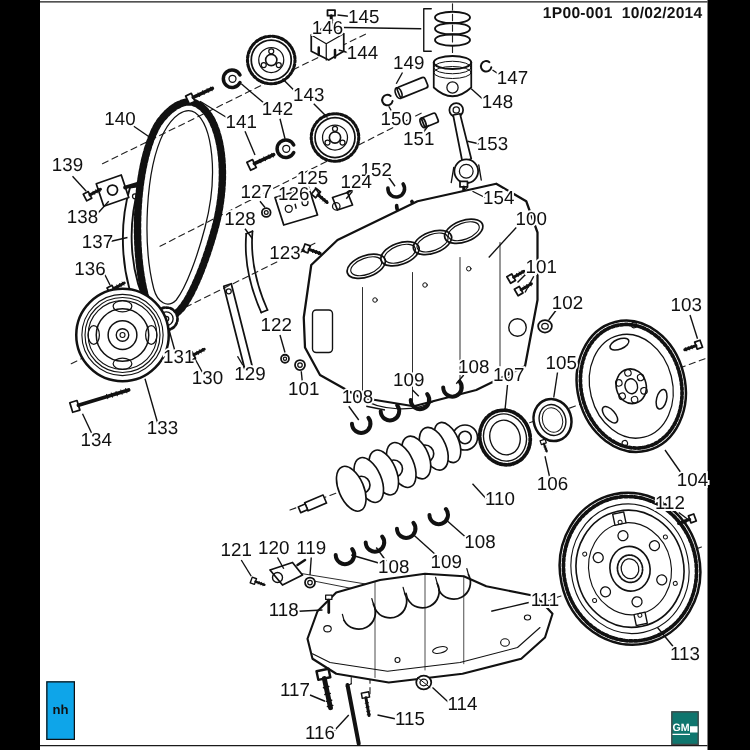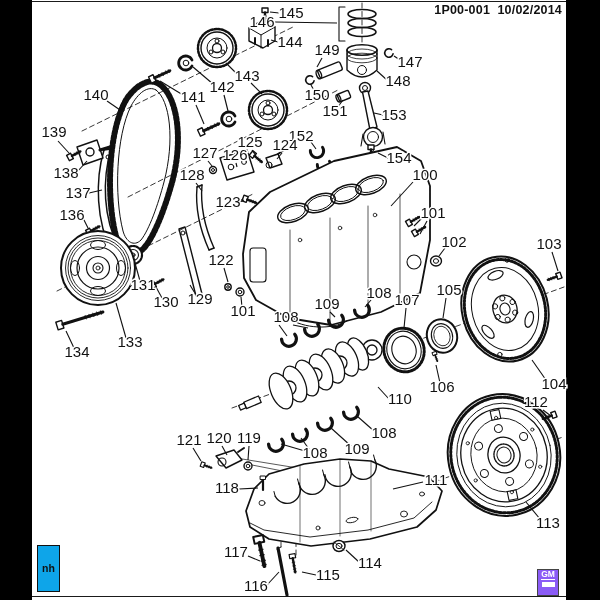--- a/index.html
+++ b/index.html
@@ -5,22 +5,22 @@
   html,body{margin:0;padding:0;background:#000;}
   .stage{position:relative;width:600px;height:600px;background:#000;overflow:hidden;
          font-family:"Liberation Sans",sans-serif;}
   .paper{position:absolute;left:32px;top:0;width:534px;height:600px;background:#fff;}
   .paper::before{content:"";position:absolute;left:0;right:0;top:1px;border-top:1px solid #1a1a1a;}
   .paper::after{content:"";position:absolute;left:0;right:0;bottom:3px;border-top:1.5px solid #1a1a1a;}
   .hdr{position:absolute;top:3px;right:4px;font-size:12.5px;font-weight:bold;color:#111;
        letter-spacing:.2px;white-space:pre;text-align:right;}
   .nh-box{position:absolute;left:5px;bottom:8px;border:1.6px solid #111;color:#111;
           font-size:10.5px;font-weight:bold;padding:16px 4px;line-height:13px;background:#0ea5e9;}
-  .gm-badge{position:absolute;right:7px;bottom:4px;width:20px;height:25px;background:#8b5cf6;
-            border:1px solid #444;display:flex;flex-direction:column;align-items:center;}
+  .gm-badge{position:absolute;right:7px;bottom:4px;width:20px;height:25px;background:#0f766e;
+            border:1px solid #444;display:flex;flex-direction:row;align-items:center;justify-content:center;}
   .gm-badge .gm{color:#fff;font-size:8.5px;font-weight:bold;border-bottom:1px solid #fff;line-height:9px;}
   .gm-badge .bar{margin-top:2px;width:13px;height:5px;background:#fff;}
   svg{position:absolute;left:0;top:0;}
   .callout{font-family:"Liberation Sans",sans-serif;font-size:15px;fill:#111;
            paint-order:stroke;stroke:#fff;stroke-width:3px;text-anchor:middle;}
   .leader{stroke:#111;stroke-width:1.1;fill:none;}
 </style>
 </head>
 <body>
 

